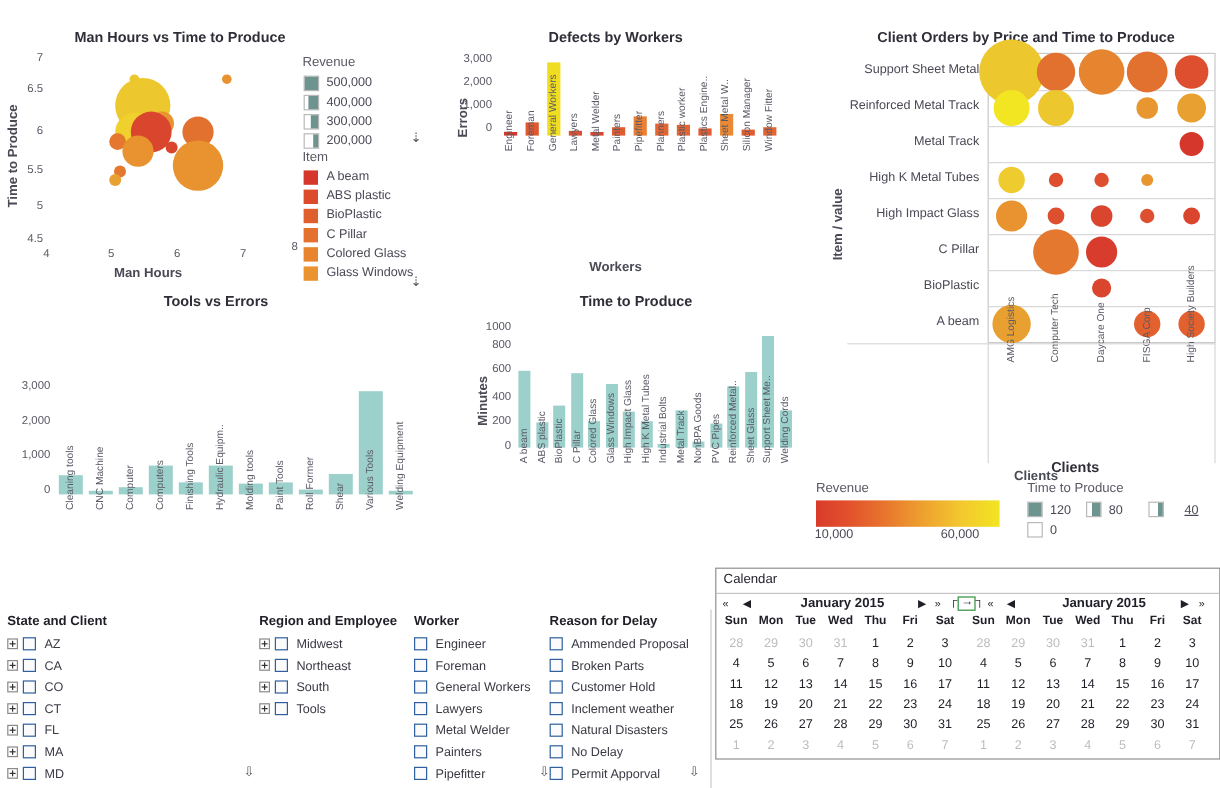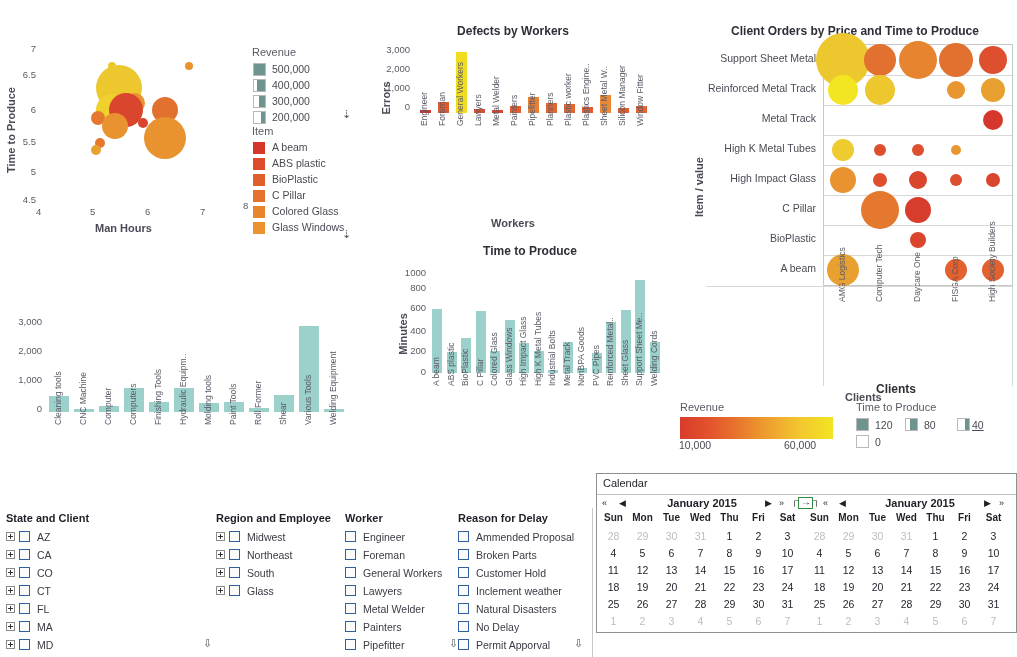--- a/index.html
+++ b/index.html
@@ -67,20 +67,21 @@
   .calbtn:after{content:"\2192";position:absolute;left:2px;top:-2px;font-size:10px;color:#1f1f28;}
   .bracket{position:absolute;font-size:10px;color:#333;}
 </style>
 </head>
 <body>
 
 <div class="root">
 
 
   <div class="panel" style="left:0;top:24px;width:360px;height:215px;">
+    <div class="ctitle" style="left:0;top:0;width:300px;">Man Hours vs Time to Produce</div>
 
     <div class="axlabel" style="left:-44px;top:100px;width:110px;text-align:center;transform:rotate(-90deg);">Time to Produce</div>
     <div class="axlabel" style="left:95px;top:198px;">Man Hours</div>
 
     <div class="tickr" style="left:14px;top:19px;width:22px;">7</div>
     <div class="tickr" style="left:14px;top:45px;width:22px;">6.5</div>
     <div class="tickr" style="left:14px;top:80px;width:22px;">6</div>
     <div class="tickr" style="left:14px;top:112px;width:22px;">5.5</div>
     <div class="tickr" style="left:14px;top:142px;width:22px;">5</div>
     <div class="tickr" style="left:14px;top:170px;width:22px;">4.5</div>
@@ -241,20 +242,21 @@
         <div class="vtick" style="left: 99px; top: 2px;">Daycare One</div>
         <div class="vtick" style="left: 136.6px; top: 2px;">FISGA Corp</div>
         <div class="vtick" style="left: 174.2px; top: 2px;">High Society Builders</div>
       </div>
     <div class="gridline" style="left:16px;top:262px;width:307px;height:1px;"></div>
     <div class="gridline" style="left:133px;top:262px;width:1px;height:100px;"></div>
     <div class="gridline" style="left:322px;top:262px;width:1px;height:100px;"></div>
   </div>
 
   <div class="panel" style="left:0;top:240px;width:360px;height:240px;">
+    <div class="ctitle" style="left:55px;top:4px;width:250px;">Tools vs Errors</div>
     <div class="tickr" style="left:0;top:76px;width:42px;">3,000</div>
     <div class="tickr" style="left:0;top:105px;width:42px;">2,000</div>
     <div class="tickr" style="left:0;top:134px;width:42px;">1,000</div>
     <div class="tickr" style="left:0;top:163px;width:42px;">0</div>
     <div id="tools-bars" style="position:absolute;left:46px;top:81px;width:300px;height:91px;">
         <div class="bar" style="left: 2.5px; top: 74.62px; width: 20px; height: 16.38px; background: rgb(155, 208, 203);"></div>
         <div class="bar" style="left: 27.5px; top: 88px; width: 20px; height: 3px; background: rgb(155, 208, 203);"></div>
         <div class="bar" style="left: 52.5px; top: 84.63px; width: 20px; height: 6.37px; background: rgb(155, 208, 203);"></div>
         <div class="bar" style="left: 77.5px; top: 67.34px; width: 20px; height: 23.66px; background: rgb(155, 208, 203);"></div>
         <div class="bar" style="left: 102.5px; top: 80.99px; width: 20px; height: 10.01px; background: rgb(155, 208, 203);"></div>
@@ -341,21 +343,21 @@
         <i style="width:100%"></i>
       </div>
     <div class="legtxt" style="left:199px;top:37px;">120</div>
     <div class="swr" style="left:229px;top:36px;">
         <i style="width:62%;left:auto;right:0"></i>
       </div>
     <div class="legtxt" style="left:248px;top:37px;">80</div>
     <div class="swr" style="left:281px;top:36px;">
         <i style="width:38%;left:auto;right:0"></i>
       </div>
-    <div class="legtxt" style="left:296px;top:37px;text-decoration:underline;">40</div>
+    <div class="legtxt" style="left:311px;top:37px;text-decoration:underline;">40</div>
     <div class="swr" style="left:180px;top:53px;">
         <i style="width:0%"></i>
       </div>
     <div class="legtxt" style="left:199px;top:54px;">0</div>
   </div>
 
   <div class="panel" style="left:0;top:500px;width:596px;height:157px;">
     <div id="filters" style="position:absolute;left:0;top:0;width:596px;height:157px;">
         <div class="fhead" style="left: 6px; top: 12px;">State and Client</div>
         <div class="plusbox" style="left: 6px; top: 32px;"></div>
@@ -384,21 +386,21 @@
         <div class="chk" style="left: 229px; top: 31px;"></div>
         <div class="fitem" style="left: 247px; top: 31px;">Midwest</div>
         <div class="plusbox" style="left: 216px; top: 50px;"></div>
         <div class="chk" style="left: 229px; top: 49px;"></div>
         <div class="fitem" style="left: 247px; top: 49px;">Northeast</div>
         <div class="plusbox" style="left: 216px; top: 68px;"></div>
         <div class="chk" style="left: 229px; top: 67px;"></div>
         <div class="fitem" style="left: 247px; top: 67px;">South</div>
         <div class="plusbox" style="left: 216px; top: 86px;"></div>
         <div class="chk" style="left: 229px; top: 85px;"></div>
-        <div class="fitem" style="left: 247px; top: 85px;">Glass</div>
+        <div class="fitem" style="left: 247px; top: 85px;">Tools</div>
         <div class="fhead" style="left: 345px; top: 12px;">Worker</div>
         <div class="chk" style="left: 345px; top: 31px;"></div>
         <div class="fitem" style="left: 363px; top: 31px;">Engineer</div>
         <div class="chk" style="left: 345px; top: 49px;"></div>
         <div class="fitem" style="left: 363px; top: 49px;">Foreman</div>
         <div class="chk" style="left: 345px; top: 67px;"></div>
         <div class="fitem" style="left: 363px; top: 67px;">General Workers</div>
         <div class="chk" style="left: 345px; top: 85px;"></div>
         <div class="fitem" style="left: 363px; top: 85px;">Lawyers</div>
         <div class="chk" style="left: 345px; top: 103px;"></div>

